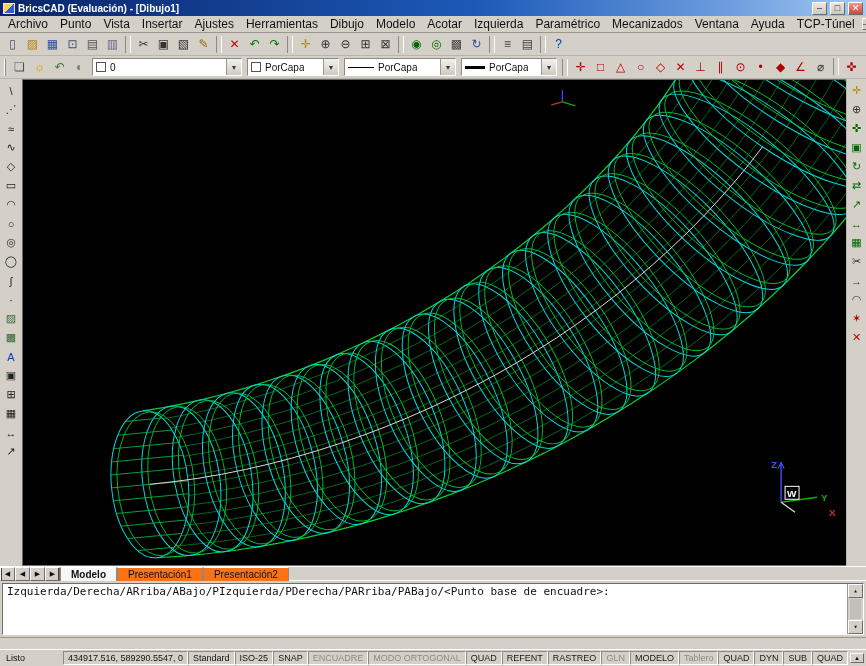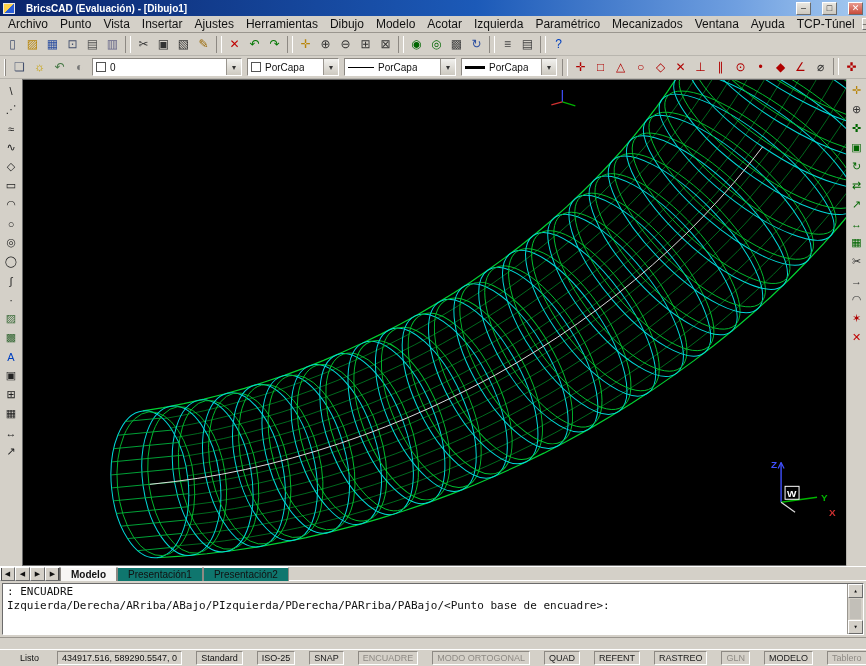--- a/index.html
+++ b/index.html
@@ -2,21 +2,21 @@
 <html><head>
 <meta charset="utf-8">
 <style>
   *{box-sizing:border-box;margin:0;padding:0}
   html,body{width:866px;height:666px;overflow:hidden}
   body{font-family:"Liberation Sans",sans-serif;font-size:11px;background:#d4d0c8;color:#111}
   .app{width:866px;height:666px;display:flex;flex-direction:column}
 
   
   .titlebar{height:16px;background:linear-gradient(90deg,#0a246a 0%,#1c5ab8 55%,#6f9fe0 85%,#a6caf0 100%);
-    color:#fff;display:flex;align-items:center;padding:0 3px;gap:11px;flex:0 0 auto}
+    color:#fff;display:flex;align-items:center;padding:0 3px;gap:3px;flex:0 0 auto}
   .app-icon{width:12px;height:11px;background:linear-gradient(135deg,#ffd24a 0 50%,#2b5fd9 50% 100%);border:1px solid #e8e8e8}
   .title-text{flex:1;font-weight:bold;font-size:10px;white-space:nowrap;overflow:hidden}
   .winbtn{width:15px;height:13px;background:linear-gradient(#e8e6e0,#cdc9c0);border:1px solid #fff;
     border-right-color:#6b6b6b;border-bottom-color:#6b6b6b;font-size:9px;line-height:11px;text-align:center;color:#222}
   .winbtn.close{background:linear-gradient(#e89a8e,#c84b3a);color:#fff}
 
   
   .menubar{height:17px;background:#d4d0c8;border-bottom:1px solid #9a968f;display:flex;align-items:center;padding:0 2px;flex:0 0 auto}
   .menus{display:flex;align-items:center;height:100%}
   .menu-item{padding:8px 6px;white-space:nowrap;font-size:12px}
@@ -47,42 +47,42 @@
   .side-toolbar .tbtn{width:17px;height:17px;font-size:11px}
   .canvas{flex:1;background:#000;position:relative;overflow:hidden;border:1px solid #6b6b6b;border-right:none}
   .canvas svg{display:block;width:100%;height:100%}
 
   
   .tabbar{height:15px;background:#d4d0c8;display:flex;align-items:stretch;border-top:1px solid #fff;flex:0 0 auto;font-size:10px}
   .nb{width:15px;display:flex;align-items:center;justify-content:center;font-size:7px;background:#d4d0c8;
     border:1px solid #fff;border-right-color:#6b6b6b;border-bottom-color:#6b6b6b;flex:0 0 auto}
   .nb.bar-left{box-shadow:inset 3px 0 0 -2px #444}
   .nb.bar-right{box-shadow:inset -3px 0 0 -2px #444}
-  .tab{padding:0 10px;display:flex;align-items:center;background:#0f766e;border:1px solid #8d8983;border-bottom:none;
+  .tab{padding:0 10px;display:flex;align-items:center;background:#f97316;border:1px solid #8d8983;border-bottom:none;
     border-top-color:#fff;white-space:nowrap;flex:0 0 auto}
   .tab.active{background:#f7f6f4;font-weight:bold}
   .tab-filler{flex:1;border-bottom:1px solid #fff}
 
   
   .cmdwrap{height:56px;padding:2px 2px 2px 2px;background:#d4d0c8;flex:0 0 auto}
   .cmd{height:100%;background:#fff;border:1px solid #6b6b6b;border-bottom-color:#fff;border-right-color:#fff;
     position:relative;font-family:"DejaVu Sans Mono",monospace;font-size:11px;padding:1px 20px 1px 4px;overflow:hidden}
   .cmd-line{white-space:pre;line-height:14px}
   .cmd-scroll{position:absolute;top:0;right:0;bottom:0;width:16px;background:#d4d0c8;border-left:1px solid #9a968f;
     display:flex;flex-direction:column;align-items:stretch}
   .sarrow{height:14px;display:flex;align-items:center;justify-content:center;font-size:7px;background:#d4d0c8;
     border:1px solid #fff;border-right-color:#6b6b6b;border-bottom-color:#6b6b6b}
   .sthumb{flex:1;margin:1px 2px;background:#c2bfb8}
 
   .grip-band{height:12px;background:#d4d0c8;border-top:1px solid #9a968f;flex:0 0 auto}
 
   
   .statusbar{height:17px;background:#d4d0c8;border-top:1px solid #fff;display:flex;align-items:center;
     font-size:9px;padding:0 2px;flex:0 0 auto;white-space:nowrap;overflow:hidden}
-  .scell{padding:1px 4px;border:1px solid #8d8983;border-right-color:#fff;border-bottom-color:#fff;margin-left:14px;flex:0 0 auto}
+  .scell{padding:1px 4px;border:1px solid #8d8983;border-right-color:#fff;border-bottom-color:#fff;margin-left:0;flex:0 0 auto}
   .scell.plain{border:none}
   .sspacer{flex:1;min-width:0}
   .toggle{color:#8e8a84}
   .toggle.active{color:#1a1a1a}
   .tray{width:14px;text-align:center;font-size:7px;flex:0 0 auto;margin-left:2px;border:1px solid #fff;border-right-color:#6b6b6b;border-bottom-color:#6b6b6b}
 </style>
 </head>
 <body>
 
 <div class="app">
@@ -533,21 +533,20 @@
           <span>Presentación2</span>
         </span>
       </div>
     <span class="tab-filler"></span>
   </div>
 
   <div class="cmdwrap">
     <div class="cmd">
       <div>
 
-      <div class="cmd-line"><span>: ENCUADRE</span></div>
           <div class="cmd-line"><span>Izquierda/Derecha/ARriba/ABajo/PIzquierda/PDerecha/PARriba/PABajo/&lt;Punto base de encuadre&gt;:</span></div>
         </div>
       <div class="cmd-scroll">
         <span class="sarrow">▴</span>
         <span class="sthumb"></span>
         <span class="sarrow">▾</span>
       </div>
     </div>
   </div>
 

